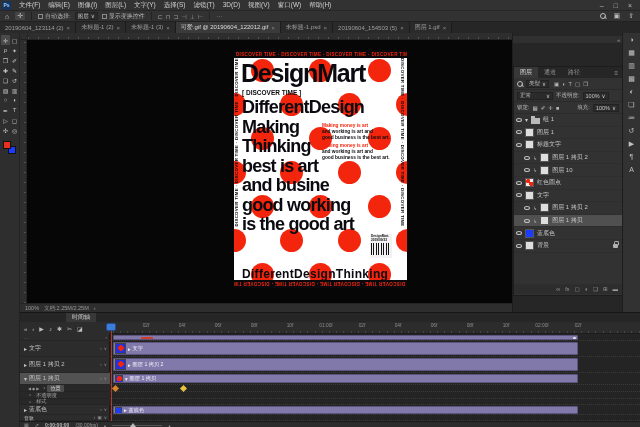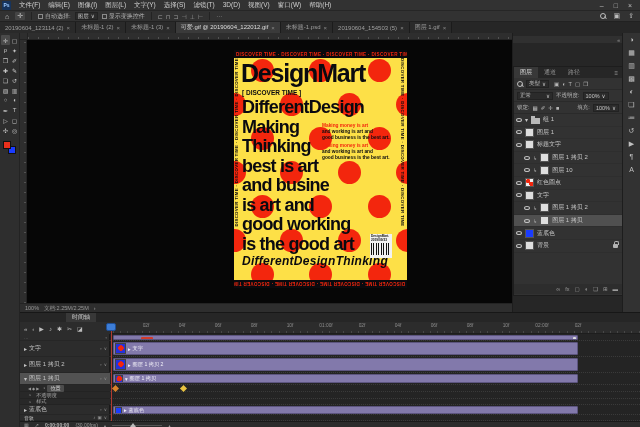--- a/index.html
+++ b/index.html
@@ -63,21 +63,21 @@
   .p-side{position:absolute;top:8px;height:222px;width:7px;z-index:3;overflow:hidden;}
   .p-side span{font-size:4.4px;font-weight:bold;white-space:nowrap;writing-mode:vertical-rl;letter-spacing:.3px;}
   .p-side.left{left:0;}
   .p-side.left span{transform:rotate(180deg);}
   .p-side.right{right:0;}
   .p-title{position:absolute;left:7px;top:9px;font-size:25px;font-weight:800;letter-spacing:-1.2px;z-index:2;white-space:nowrap;}
   .p-sub{position:absolute;left:8px;top:39px;font-size:6.5px;font-weight:800;z-index:2;}
   .p-lines{position:absolute;left:8px;top:48px;z-index:2;}
   .p-line{font-size:18px;font-weight:800;letter-spacing:-.8px;line-height:19.5px;white-space:nowrap;}
   .p-para{position:absolute;left:88px;width:72px;z-index:2;font-size:4.8px;line-height:5.8px;font-weight:bold;}
-  .p-footer{position:absolute;left:8px;top:204px;font-size:12px;font-weight:800;letter-spacing:.3px;z-index:2;white-space:nowrap;font-style:italic;}
+  .p-footer{position:absolute;left:8px;top:217px;font-size:12px;font-weight:800;letter-spacing:.3px;z-index:2;white-space:nowrap;}
   .p-barcode{position:absolute;left:136px;top:184px;width:22px;height:24px;background:#f2f2f2;z-index:5;padding:1px;}
   .p-barcode .b1{font-size:3.2px;font-weight:bold;color:#111;line-height:3.6px;}
   .p-barcode .bars{margin-top:1px;height:12px;background:repeating-linear-gradient(90deg,#111 0 1px,#f2f2f2 1px 2.5px);}
 
   
   .rightdock{left:512px;top:33px;width:110px;height:279px;background:#262626;border-left:1px solid #1d1d1d;}
   .dock-head{position:absolute;left:0;top:3px;width:110px;height:7px;background:#303030;display:flex;justify-content:flex-end;align-items:center;font-size:5px;color:#9a9a9a;padding-right:3px;}
   .panel{position:absolute;left:0;top:33px;width:110px;height:230px;background:#323232;border:1px solid #1d1d1d;}
   .p-tabs{display:flex;height:11px;background:#262626;font-size:6px;align-items:stretch;}
   .p-tab{padding:0 6px;display:flex;align-items:center;color:#969696;}
@@ -258,21 +258,21 @@
       <span class="sw fg" id="sw-fg" style="background: rgb(232, 48, 28);"></span>
       <span class="sw bg" id="sw-bg" style="background: rgb(26, 60, 255);"></span>
     </div>
   </div>
 
   <div class="abs ruler-corner"></div>
   <div class="abs hruler"></div>
   <div class="abs vruler"></div>
   <div class="abs canvas"></div>
 
-  <div class="abs poster" id="poster" style="background: #fde047;">
+  <div class="abs poster" id="poster" style="background: #ffffff;">
     <div id="dots">
         <div class="dot" style="left: 16.5px; top: 8.5px; background: rgb(243, 38, 13);"></div>
         <div class="dot" style="left: 74.5px; top: 8.5px; background: rgb(243, 38, 13);"></div>
         <div class="dot" style="left: 133.5px; top: 8.5px; background: rgb(243, 38, 13);"></div>
         <div class="dot" style="left: -11.5px; top: 42.5px; background: rgb(243, 38, 13);"></div>
         <div class="dot" style="left: 45.5px; top: 42.5px; background: rgb(243, 38, 13);"></div>
         <div class="dot" style="left: 103.5px; top: 42.5px; background: rgb(243, 38, 13);"></div>
         <div class="dot" style="left: 161.5px; top: 42.5px; background: rgb(243, 38, 13);"></div>
         <div class="dot" style="left: 16.5px; top: 76.5px; background: rgb(243, 38, 13);"></div>
         <div class="dot" style="left: 74.5px; top: 76.5px; background: rgb(243, 38, 13);"></div>
@@ -301,21 +301,20 @@
     <div class="p-side left" style="color: rgb(10, 10, 16);"><span>DISCOVER TIME · DISCOVER TIME · DISCOVER TIME · DISCOVER TIME</span></div>
     <div class="p-side right" style="color: rgb(10, 10, 16);"><span>DISCOVER TIME · DISCOVER TIME · DISCOVER TIME · DISCOVER TIME</span></div>
     <div class="p-title" style="color: rgb(10, 10, 16);">DesignMart</div>
     <div class="p-sub" style="color: rgb(10, 10, 16);">[ DISCOVER TIME ]</div>
     <div class="p-lines" id="p-lines" style="color: rgb(10, 10, 16);">
         <div class="p-line">DifferentDesign</div>
         <div class="p-line">Making</div>
         <div class="p-line">Thinking</div>
         <div class="p-line">best is art</div>
         <div class="p-line">and busine</div>
-        <div class="p-line">is art and</div>
         <div class="p-line">good working</div>
         <div class="p-line">is the good art</div>
       </div>
     <div class="p-para" id="p-para1" style="top: 73px; color: rgb(10, 10, 16);">
         <div style="color: rgb(243, 38, 13);">Making money is art</div>
         <div>and working is art and</div>
         <div>good business is the best art.</div>
       </div>
     <div class="p-para" id="p-para2" style="top: 93px; color: rgb(10, 10, 16);">
         <div style="color: rgb(243, 38, 13);">Making money is art</div>

